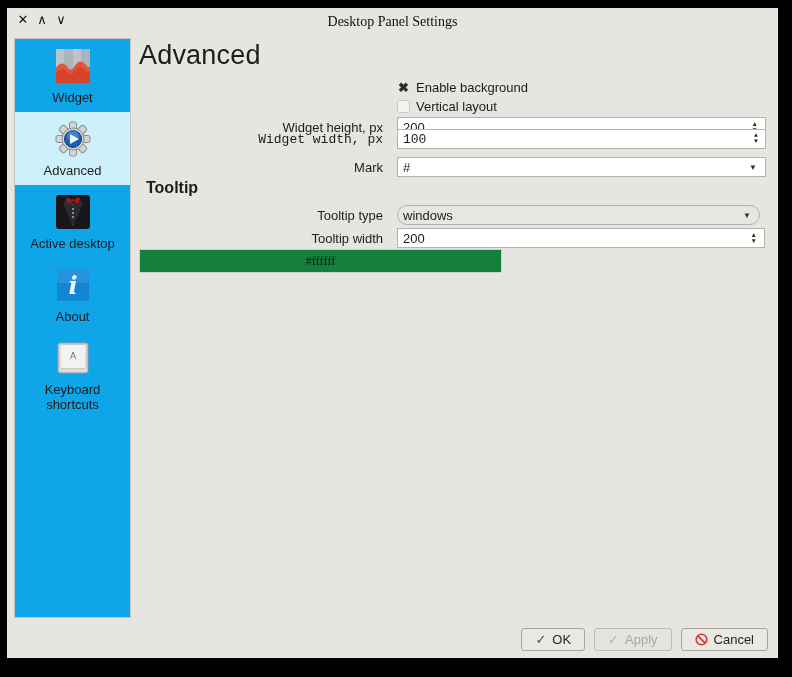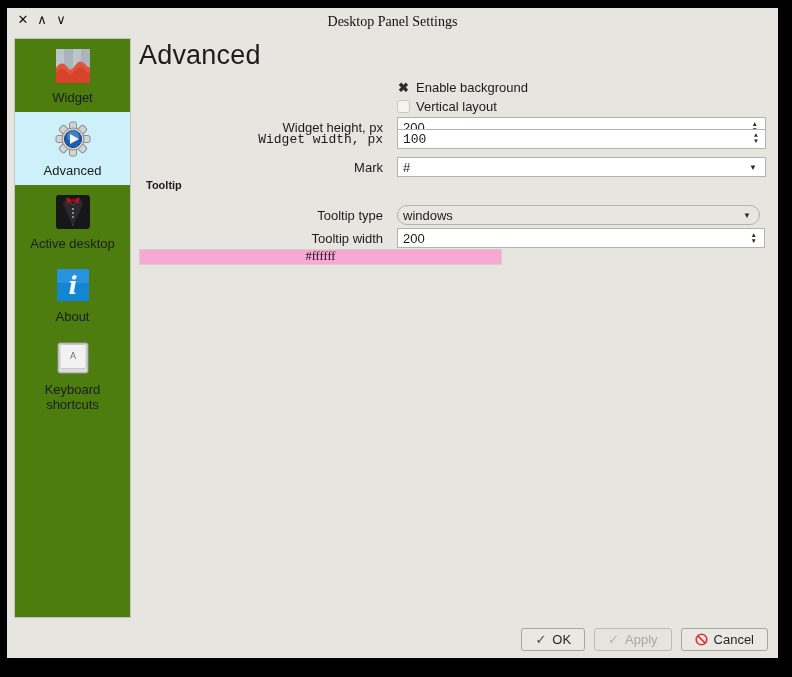--- a/index.html
+++ b/index.html
@@ -21,21 +21,21 @@
     color:#111; font-size:13px;
   }
   .win-controls span { width:12px; text-align:center; cursor:default; }
   .win-title {
     position:absolute; left:0; right:0; top:6px; text-align:center;
     font-family:"Liberation Serif", serif; font-size:14px; color:#101010;
   }
   
   .sidebar {
     position:absolute; left:7px; top:30px; width:117px; height:580px;
-    background:#4d7c0f; border:1px solid #c6c4be;
+    background:#0ea5e9; border:1px solid #c6c4be;
   }
   .side-item {
     display:flex; flex-direction:column; align-items:center;
     padding:7px 2px; cursor:default;
   }
   .side-item.selected { background:#cdf0fa; }
   .side-icon { width:40px; height:40px; display:flex; align-items:center; justify-content:center; }
   .side-label {
     margin-top:4px; font-size:13px; color:#1c1c1c; text-align:center; line-height:15px;
   }
@@ -45,21 +45,21 @@
     font-size:27px; font-weight:400; color:#1d1d1d; letter-spacing:0.2px;
   }
   .row {
     position:absolute; left:132px; right:12px; display:flex; align-items:center;
   }
   .row-label {
     flex:1; text-align:right; padding-right:14px; font-size:13px; color:#1c1c1c;
     white-space:nowrap;
   }
   .section-label {
-    position:absolute; left:139px; top:171px; font-size:11px; font-weight:bold; color:#1c1c1c;
+    position:absolute; left:139px; top:171px; font-size:16px; font-weight:bold; color:#1c1c1c;
   }
   
   .check-row { height:17px; }
   .check-field { width:369px; display:flex; align-items:center; gap:6px; }
   .checkbox-box {
     width:13px; height:13px; border:1px solid #c9c7c1; border-radius:3px;
     background:#f4f3ee; flex:0 0 auto;
   }
   .checkbox-x {
     width:13px; font-size:13px; font-weight:bold; color:#2d2d2d; line-height:13px;
@@ -73,22 +73,22 @@
   }
   .field .value { flex:1; padding-left:5px; overflow:hidden; white-space:nowrap; }
   .spin-arrows {
     display:flex; flex-direction:column; align-items:center; justify-content:center;
     margin-right:7px; line-height:5px;
   }
   .spin-arrows span { font-size:6.5px; color:#2c2c2c; height:6px; display:block; }
   .drop-arrow { font-size:8px; color:#2c2c2c; margin-right:8px; }
   .combo-gray { background:#e8e6e0; border-radius:2px; }
   .color-btn {
-    background:#f9a8d4; border:1px solid #d2d0ca; height:16px;
-    display:flex; align-items:flex-end; justify-content:center;
+    background:#15803d; border:1px solid #d2d0ca; height:24px;
+    display:flex; align-items:center; justify-content:center;
     font-family:"Liberation Serif", serif; font-size:12.5px; color:#161616;
   }
   
   #row-enable    { top:71px;  }
   #row-vertical  { top:90px;  }
   #row-height    { top:109px; }
   #row-width     { top:121px;font-family:Liberation Mono, monospace; }
   #row-mark      { top:149px; }
   #row-ttype     { top:197px; }
   #row-twidth    { top:220px; }

